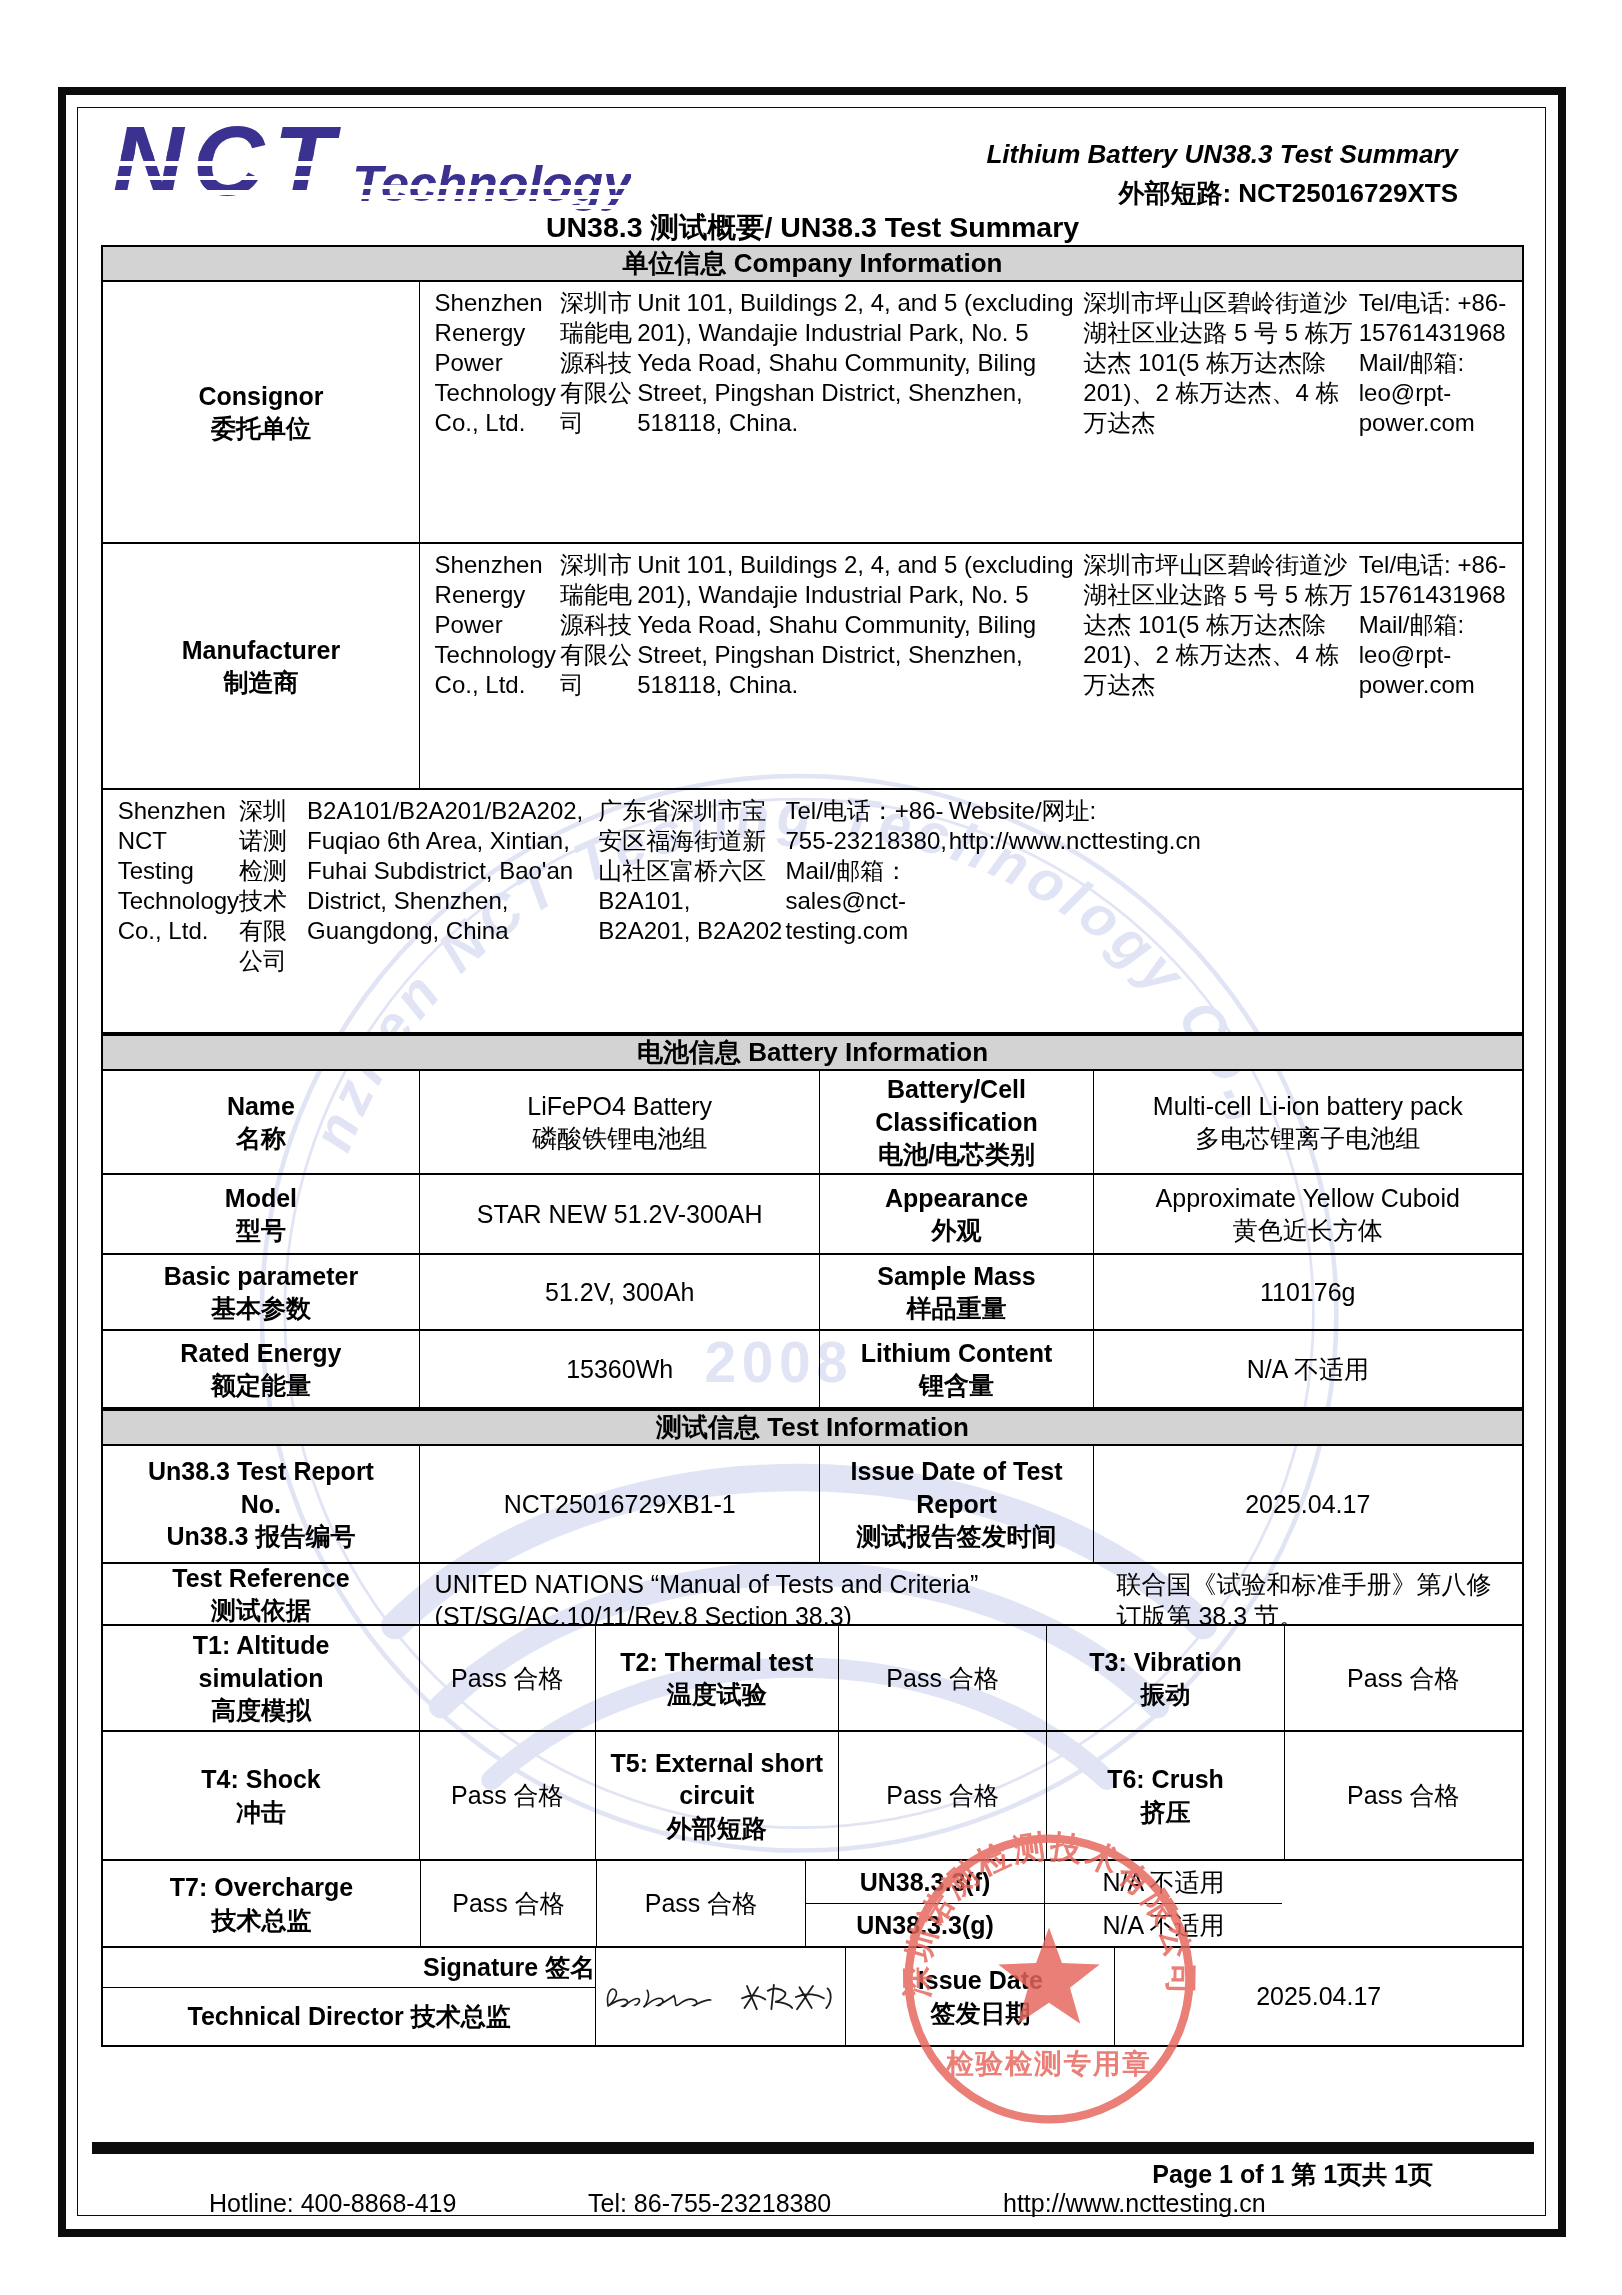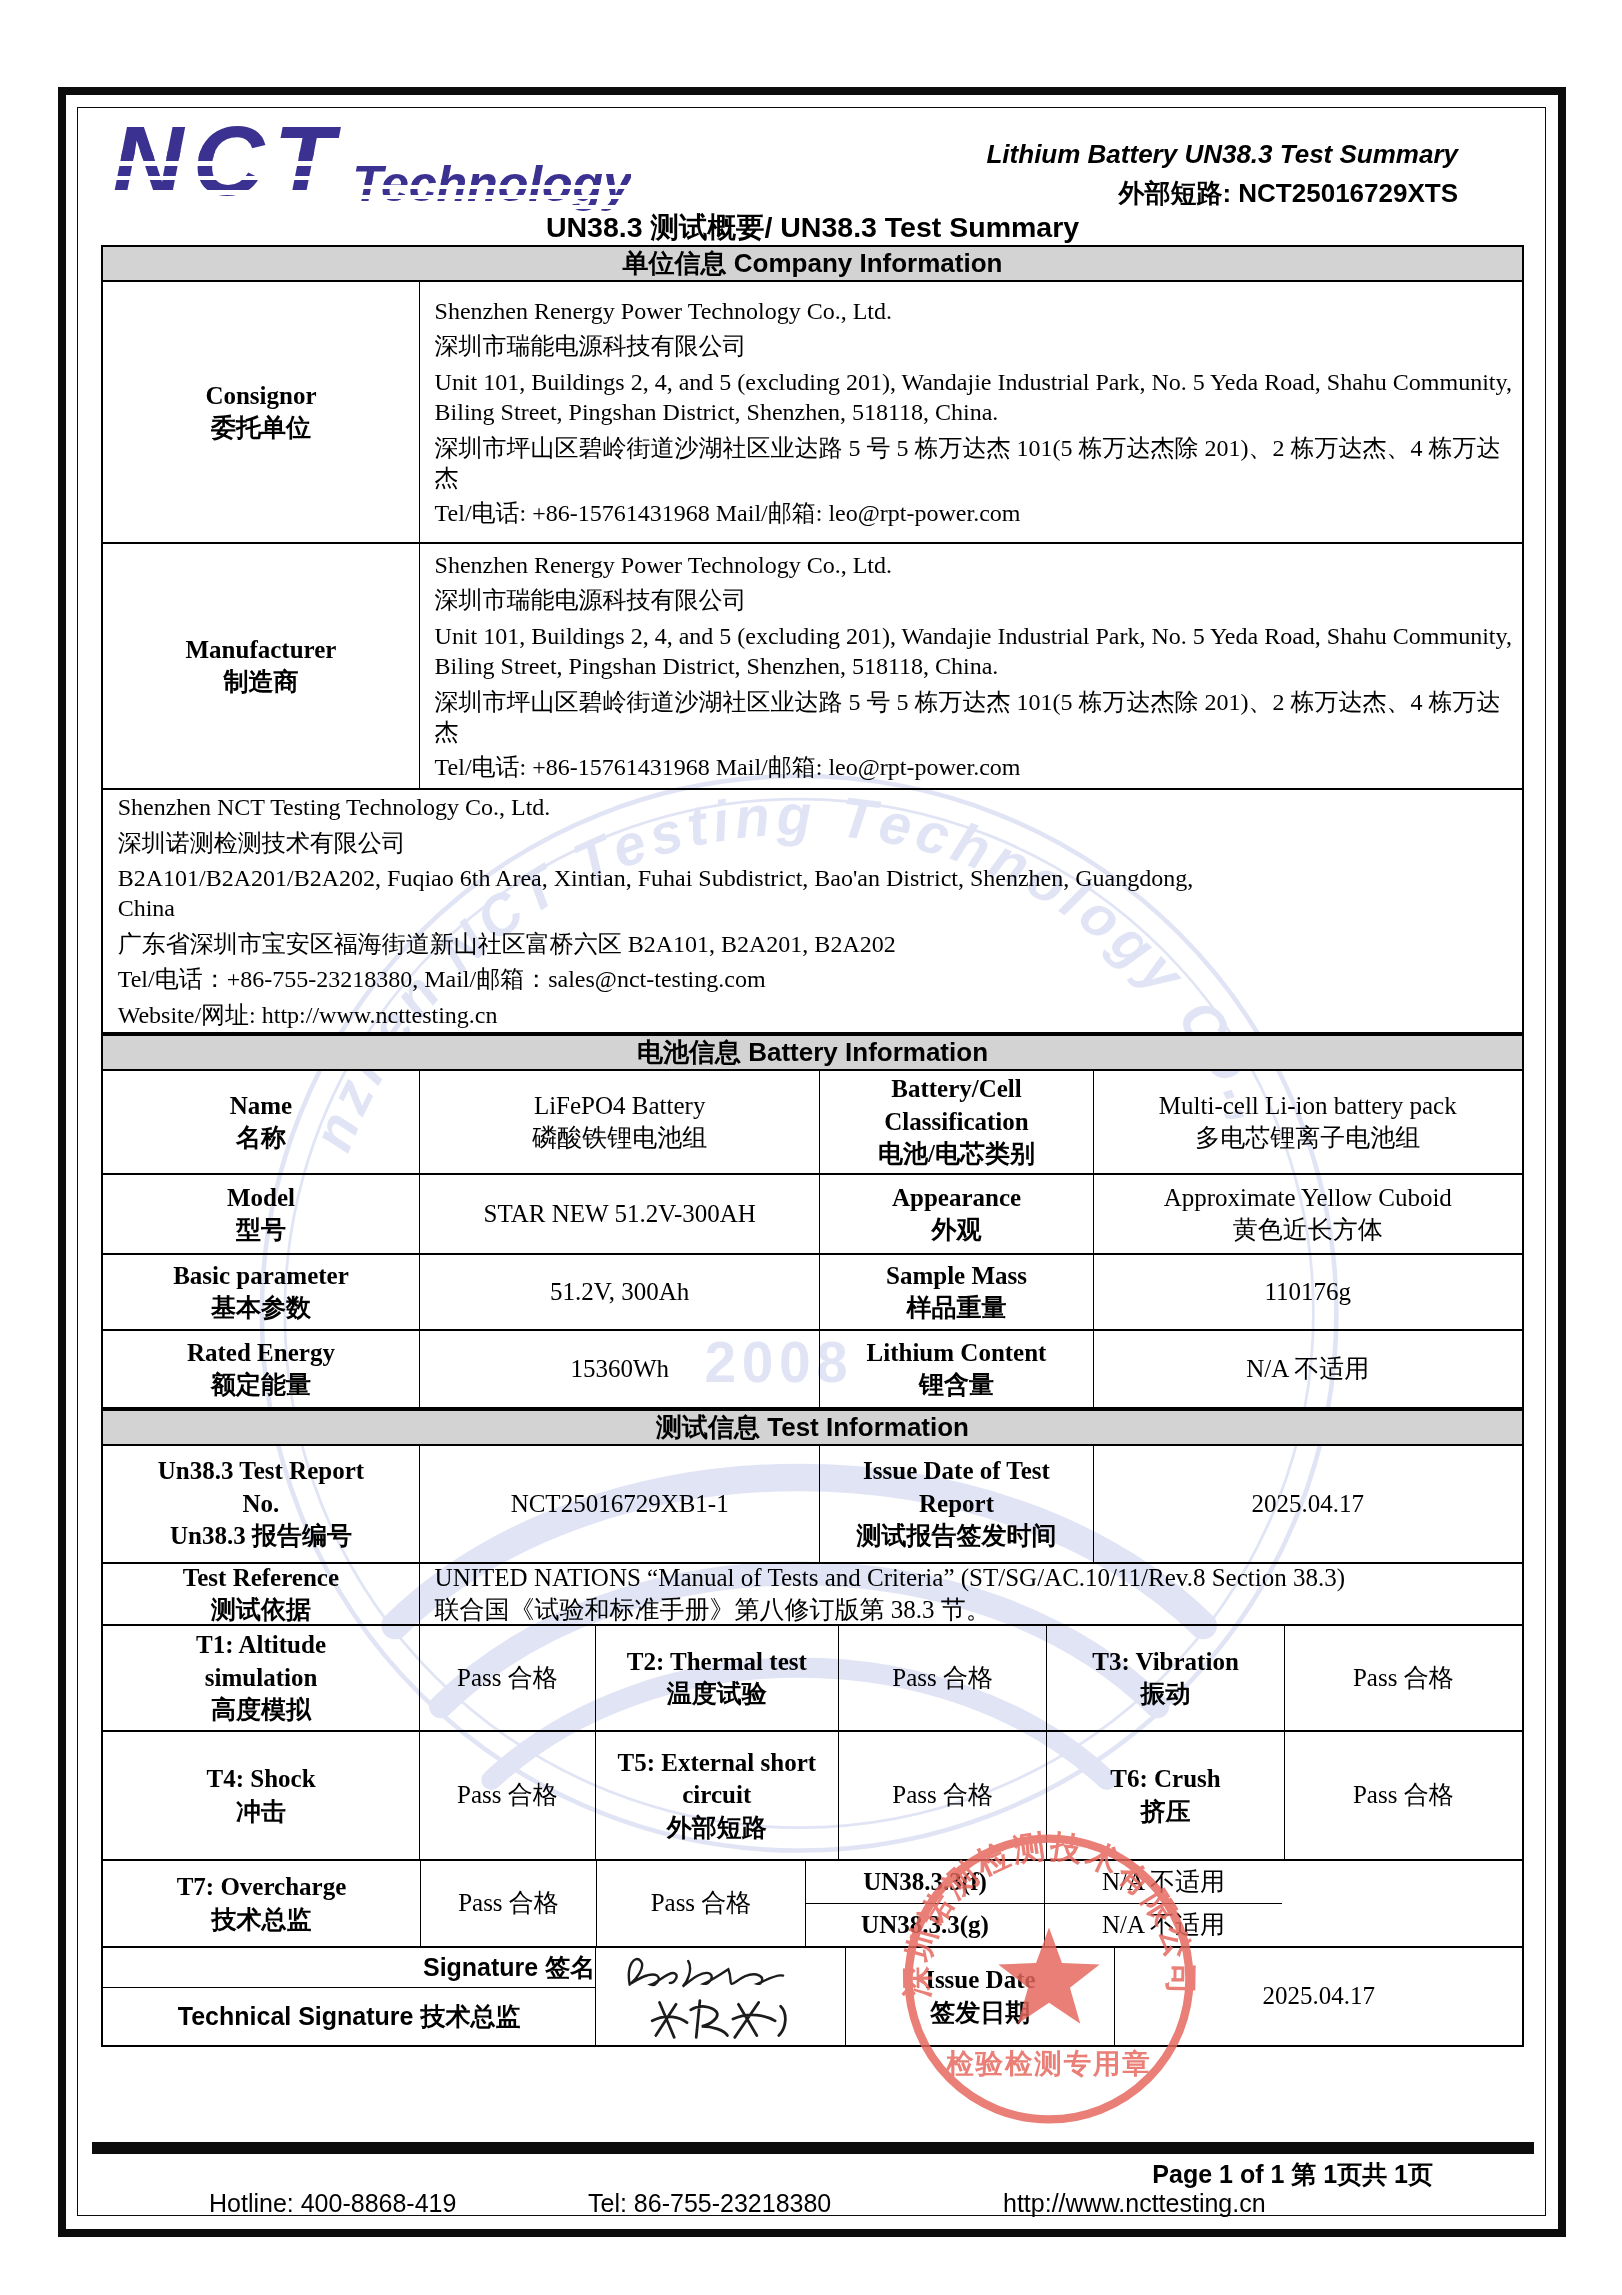--- a/index.html
+++ b/index.html
@@ -49,21 +49,21 @@
   
   .tables { position:absolute; left:0; top:130px; width:1423px; }
   .section-bar {
     height:37px; background:#d3d3d3; border:2.8px solid #000;
     display:flex; align-items:center; justify-content:center;
     font-weight:bold; font-size:26px;
   }
   .tbl { border:2.8px solid #000; border-top:none; }
   .trow { display:flex; border-bottom:2.8px solid #000; background:transparent; }
   .trow:last-child { border-bottom:none; }
-  .cell { display:flex; flex-direction:column; justify-content:center; align-items:center; text-align:center; padding:3.7px 9.2px; border-left:1.8px solid #000; overflow:hidden;font-family:Liberation Serif, serif; }
+  .cell { display:flex; flex-direction:row; justify-content:center; align-items:center; text-align:center; padding:3.7px 9.2px; border-left:1.8px solid #000; overflow:hidden; }
   .cell:first-child { border-left:none; }
   .cell.left { align-items:flex-start; text-align:left; padding-left:14.7px; }
   .lbl { font-weight:bold; font-size:25px; line-height:1.3; white-space:pre-line; }
   .val { font-size:25px; line-height:1.3; white-space:pre-line; }
   .info-lines p { font-size:24px; line-height:1.25; margin:2.8px 0; }
   .subcol { display:flex; flex-direction:column; border-left:1.8px solid #000; }
   .subrow { display:flex; flex:1; }
   .subrow.first { border-bottom:1.8px solid #000; }
   .subrow .cell:first-child { border-left:none; }
   .sig-stack { display:flex; flex-direction:column; }
@@ -336,21 +336,21 @@
             </div>
           </div>
         </div>
 
         <div class="trow" style="height:97px">
           <div class="sig-stack" style="width:494px">
             <div class="half1">
                 <div class="lbl">Signature 签名</div>
               </div>
             <div class="half2">
-                <div class="lbl">Technical Signature 技术总监</div>
+                <div class="lbl">Technical Director 技术总监</div>
               </div>
           </div>
           <div class="cell sig-cell" style="width:251px">
             <svg width="202" height="42" viewBox="0 0 220 46">
               <path d="M10,38 C6,16 16,5 22,12 C28,19 16,33 11,37 C22,30 33,24 40,28 C45,32 38,40 33,38 C42,35 54,22 60,26 C64,29 58,37 54,36 M74,12 C80,22 72,36 68,40 C78,32 90,22 98,26 C103,30 96,38 91,37 C100,33 112,25 118,21 C123,33 117,41 126,35 C134,29 144,24 152,28 C158,31 154,38 150,37 C158,34 170,26 178,28" stroke="#1c1c1c" stroke-width="2.6" fill="none" stroke-linecap="round"></path>
             </svg>
             <svg width="156" height="48" viewBox="0 0 170 52">
               <path d="M18,8 L34,46 M36,10 L14,44 M10,28 C26,20 40,24 48,30 M62,6 L58,46 M52,16 C62,10 74,12 80,18 C84,24 74,32 64,34 C76,34 88,38 92,44 M104,10 L124,44 M126,8 L100,46 M98,26 C116,18 134,22 144,28 M150,12 C158,20 156,36 148,44" stroke="#1c1c1c" stroke-width="3" fill="none" stroke-linecap="round"></path>
             </svg>
           </div>

